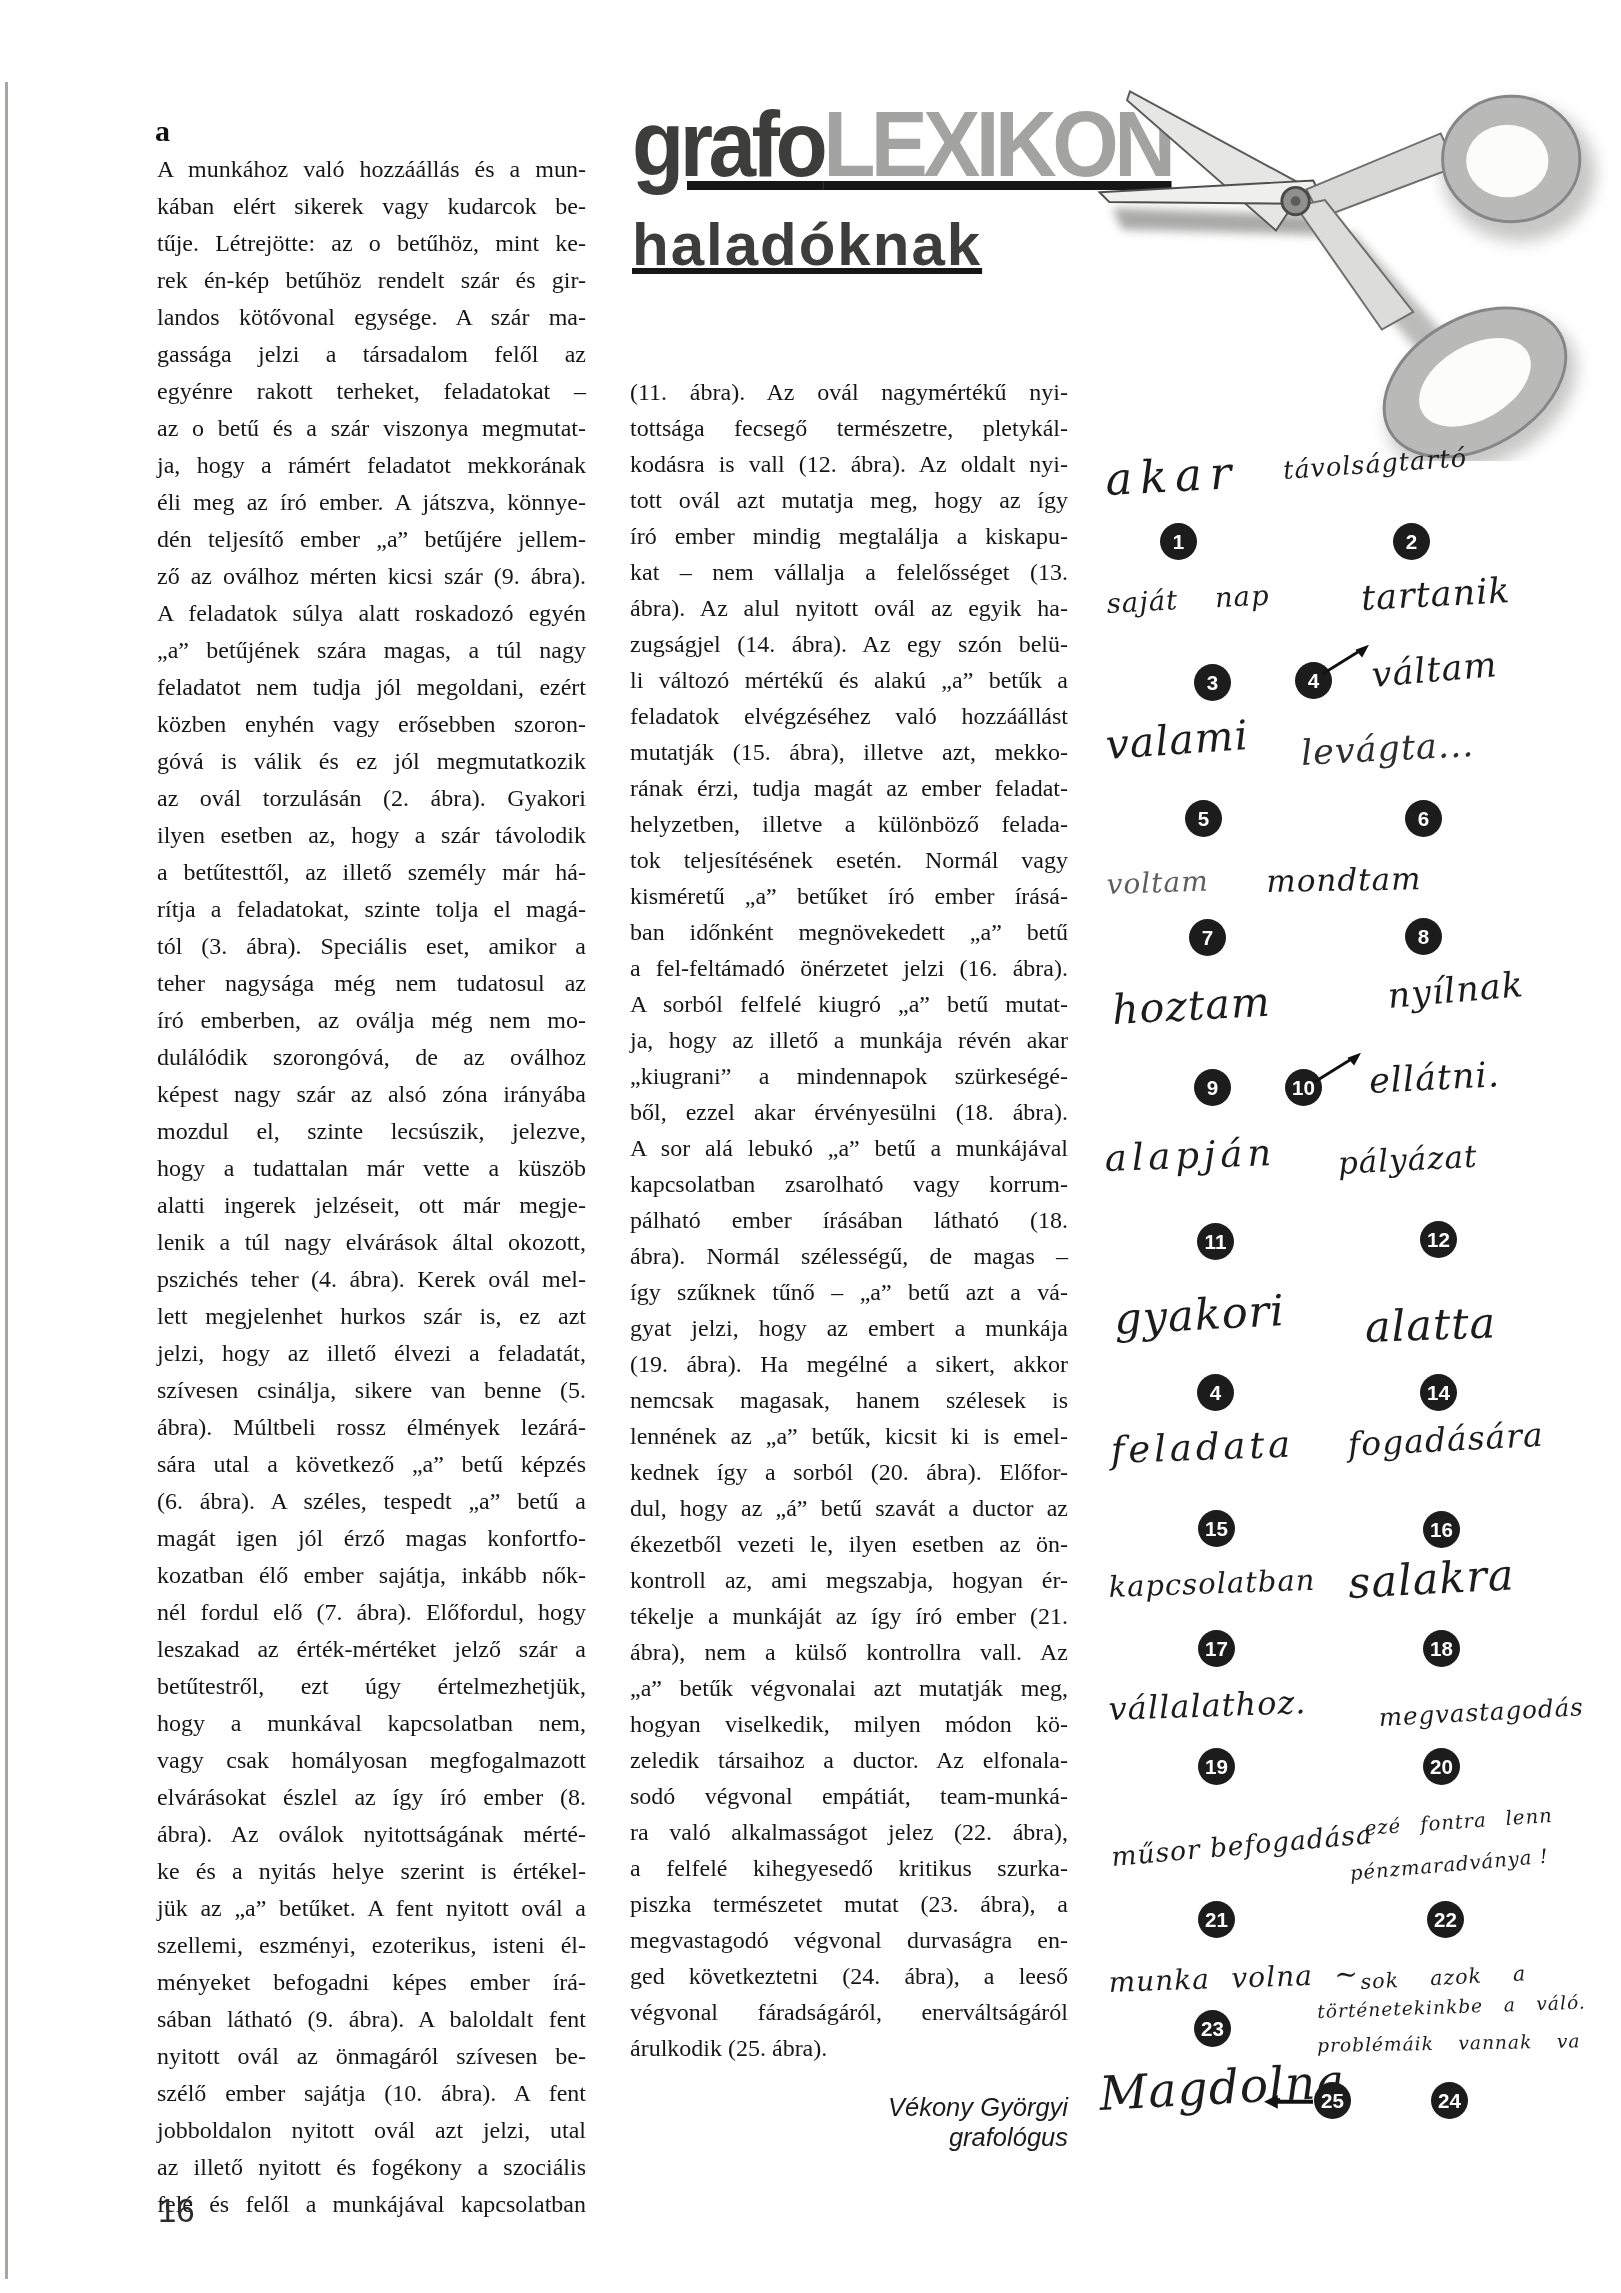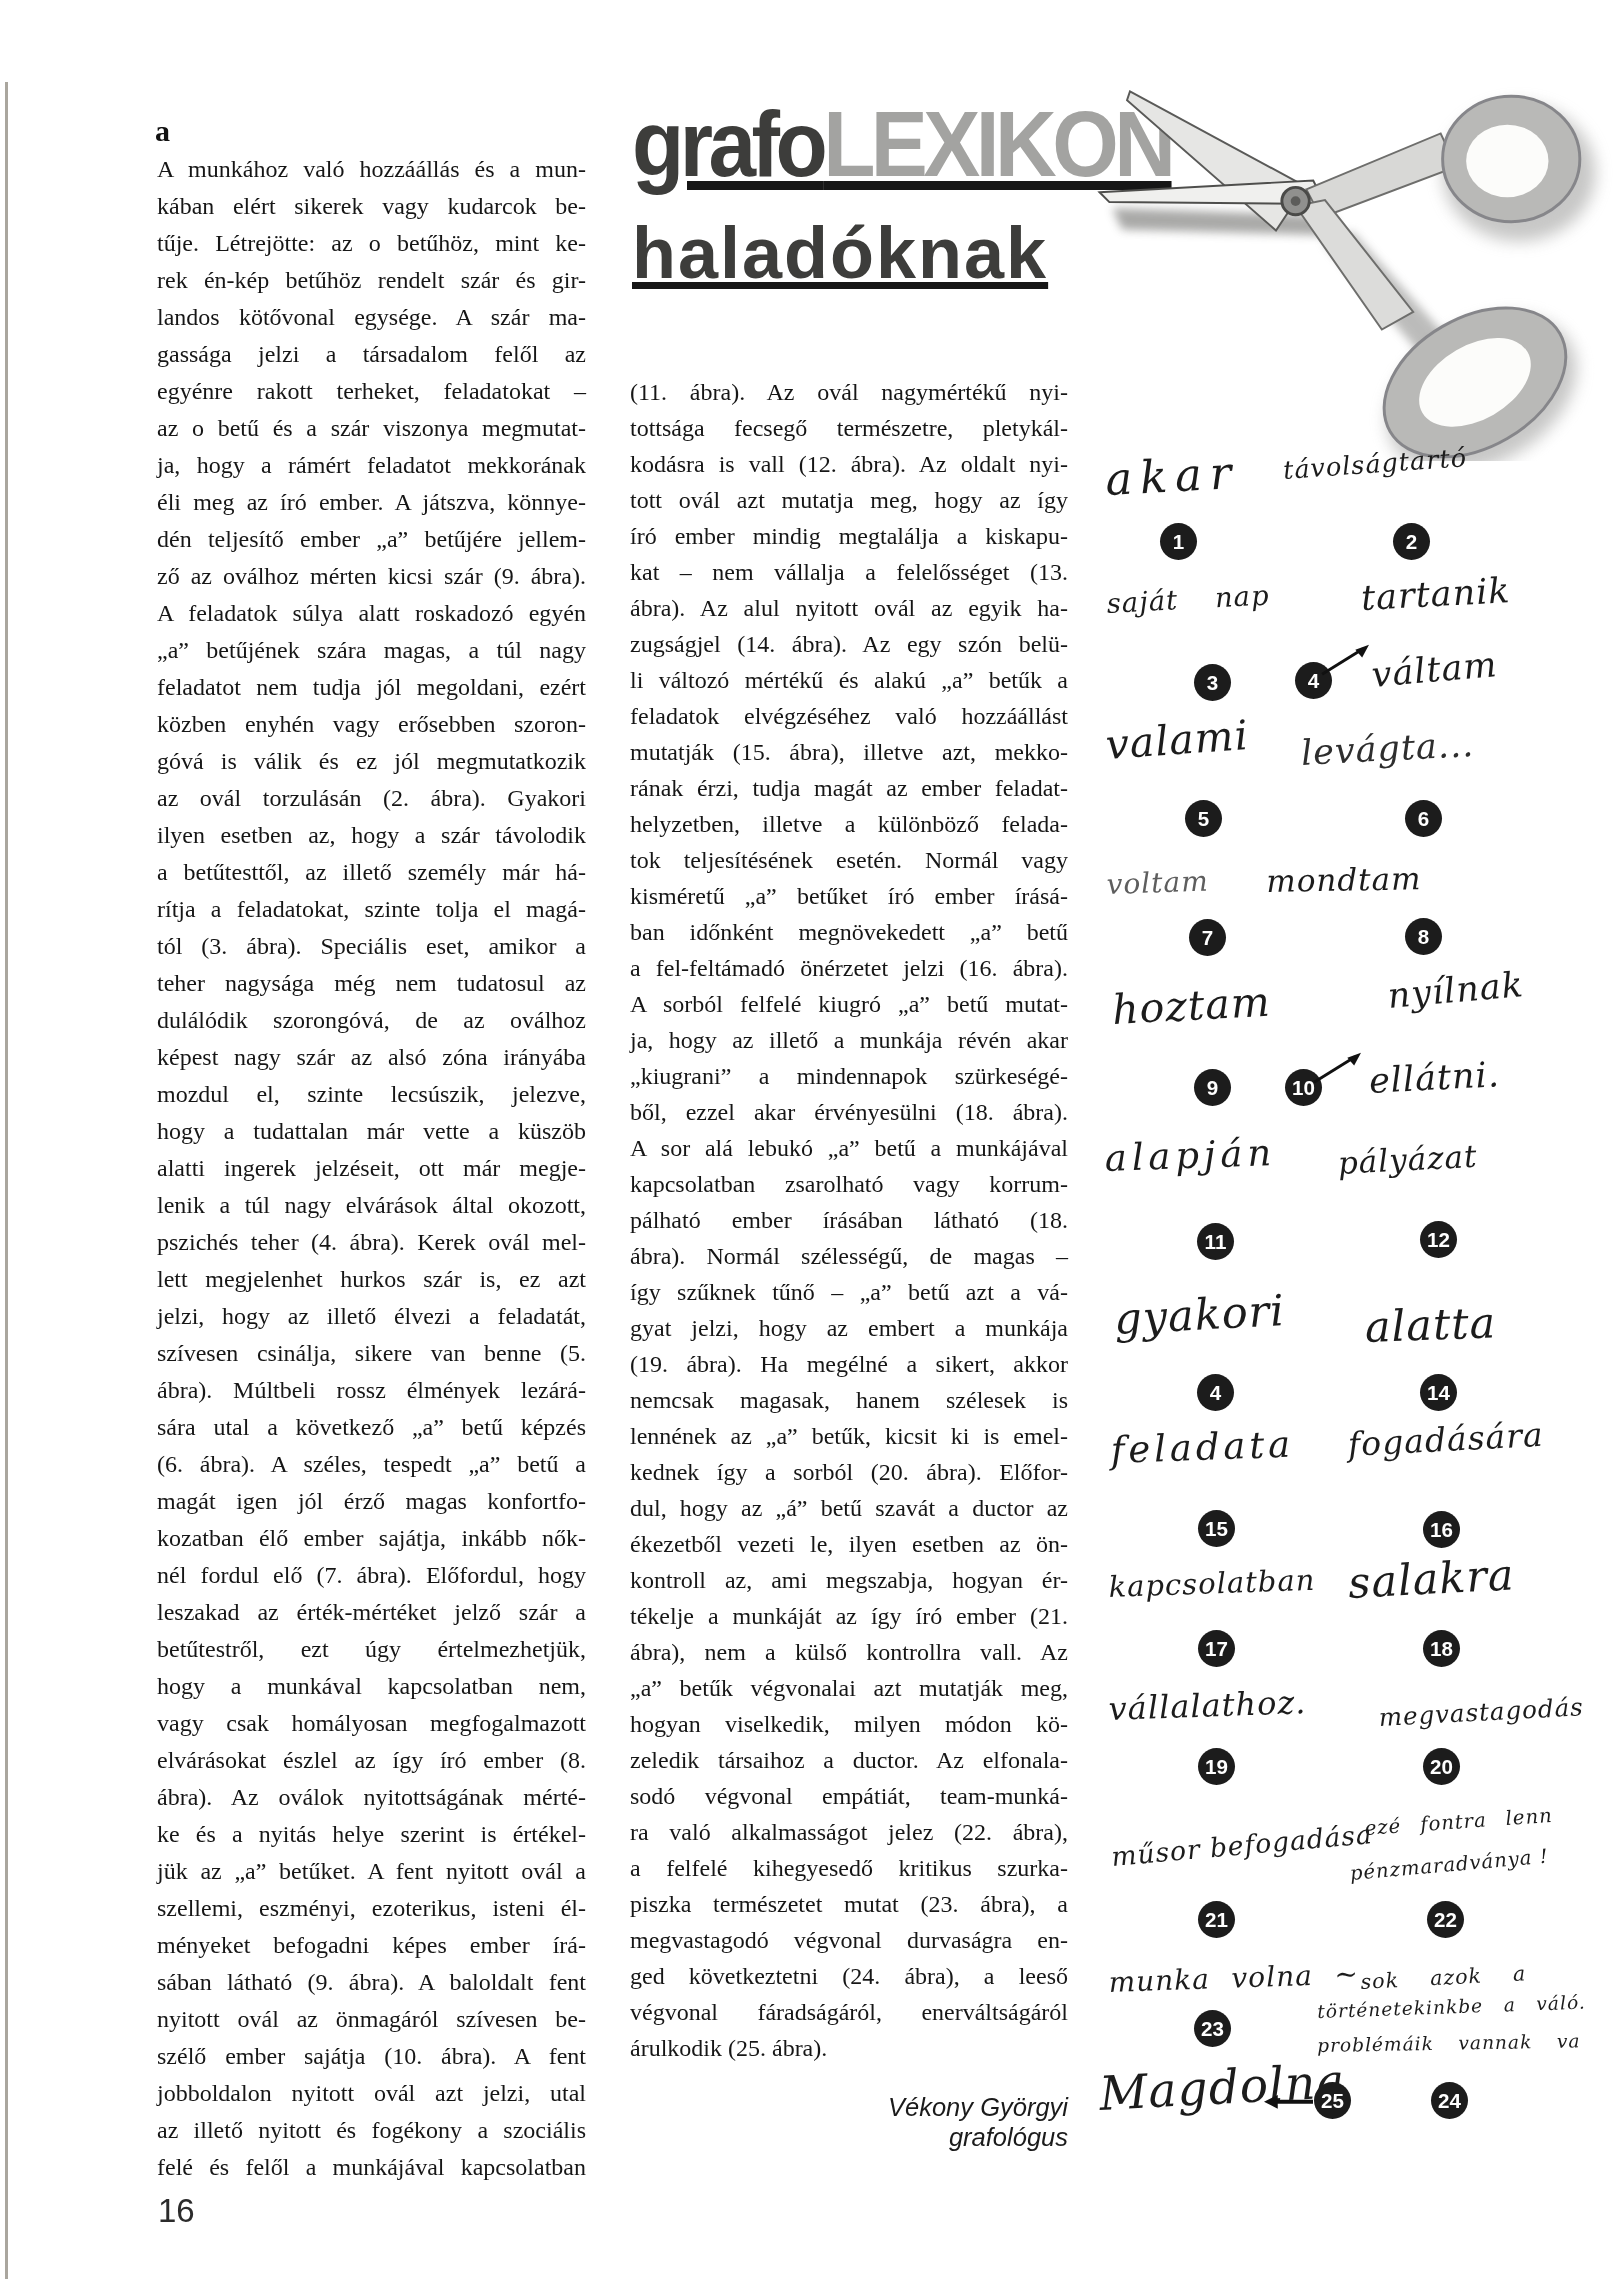--- a/index.html
+++ b/index.html
@@ -7,21 +7,21 @@
     width:1621px;height:2294px;position:relative;overflow:hidden;
     background:#ffffff;color:#161616;
     font-family:"Liberation Serif", serif;
   }
   .abs{position:absolute;}
   
   .edge-line{position:absolute;left:4.9px;top:82px;width:2.9px;height:2197px;background:#aaa69e;}
   
   .masthead{position:absolute;left:632px;top:98px;font-family:"Liberation Sans",sans-serif;font-weight:bold;text-decoration:underline;}
   .mast-l1{font-size:92px;line-height:92px;letter-spacing:-4.9px;transform:scaleX(.93);transform-origin:left top;white-space:nowrap;}
-  .mast-l2{font-size:72px;line-height:92px;letter-spacing:2px;margin-top:17px;white-space:nowrap;color:#3d3d3b;}
+  .mast-l2{font-size:60px;line-height:92px;letter-spacing:2px;margin-top:9px;white-space:nowrap;color:#3d3d3b;}
   .mast-dark{color:#3d3d3b;}
   .mast-light{color:#a3a3a1;}
   
   .colL{position:absolute;left:157px;top:151px;width:429px;font-size:24px;}
   .colR{position:absolute;left:630px;top:374px;width:438px;font-size:24px;}
   .tl{height:37px;line-height:37px;text-align:justify;text-align-last:justify;white-space:nowrap;color:#161616;}
   .colR .tl{height:36px;line-height:36px;}
   .tl-end{text-align-last:left;}
   .drophead{position:absolute;left:155px;top:114px;font-size:30px;font-weight:bold;font-family:"Liberation Serif",serif;color:#111;}
   .byline{position:absolute;left:630px;top:2092px;width:438px;text-align:right;
@@ -97,20 +97,21 @@
     <div class="tl">„a” betűjének szára  magas, a túl nagy</div>
     <div class="tl">feladatot nem tudja jól megoldani, ezért</div>
     <div class="tl">közben enyhén vagy erősebben szoron-</div>
     <div class="tl">góvá is válik és ez jól megmutatkozik</div>
     <div class="tl">az ovál torzulásán (2. ábra). Gyakori</div>
     <div class="tl">ilyen esetben az, hogy a szár távolodik</div>
     <div class="tl">a betűtesttől, az illető személy már há-</div>
     <div class="tl">rítja a feladatokat, szinte tolja el magá-</div>
     <div class="tl">tól (3. ábra). Speciális eset, amikor a</div>
     <div class="tl">teher nagysága még nem tudatosul az</div>
+    <div class="tl">író emberben, az oválja még nem mo-</div>
     <div class="tl">dulálódik szorongóvá, de az oválhoz</div>
     <div class="tl">képest nagy szár az alsó zóna irányába</div>
     <div class="tl">mozdul el, szinte lecsúszik, jelezve,</div>
     <div class="tl">hogy a tudattalan már vette a küszöb</div>
     <div class="tl">alatti ingerek jelzéseit, ott már megje-</div>
     <div class="tl">lenik a túl nagy elvárások által okozott,</div>
     <div class="tl">pszichés teher (4. ábra). Kerek ovál mel-</div>
     <div class="tl">lett megjelenhet hurkos szár is, ez azt</div>
     <div class="tl">jelzi, hogy az illető élvezi a feladatát,</div>
     <div class="tl">szívesen csinálja, sikere van benne (5.</div>

